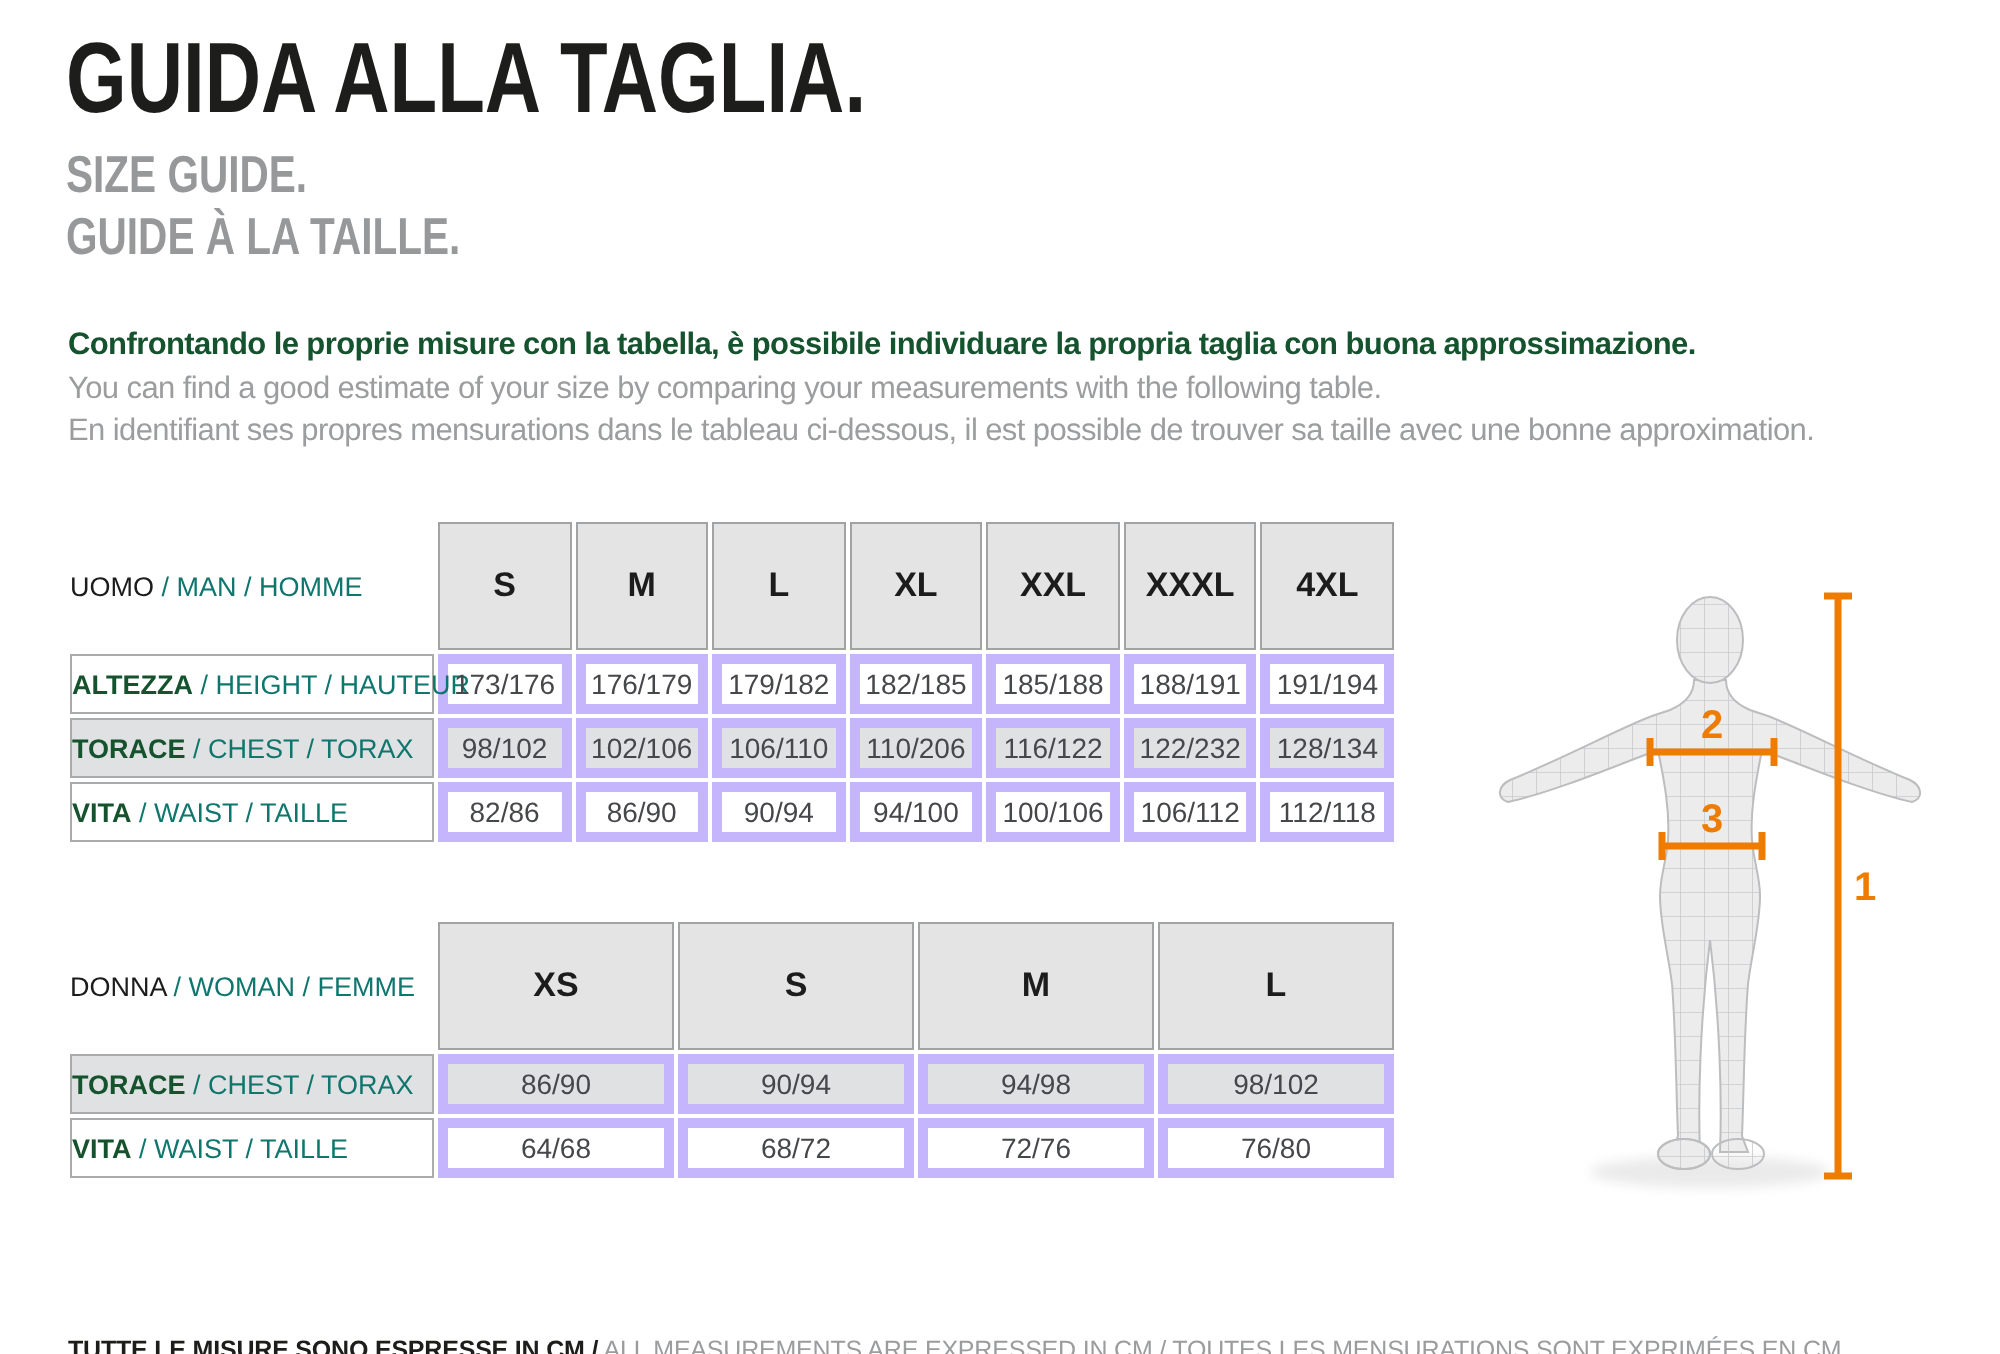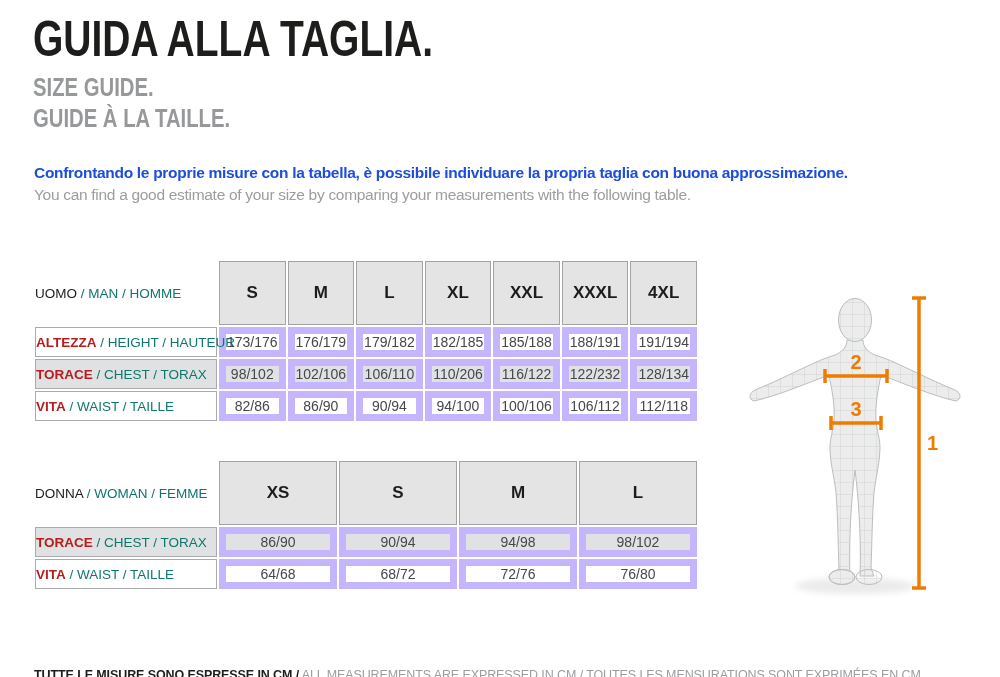--- a/index.html
+++ b/index.html
@@ -13,21 +13,21 @@
   #page-title{
     left:33px;top:10px;margin:0;font-size:50px;font-weight:bold;color:#1d1d1b;
     letter-spacing:0px;white-space:nowrap;transform:scaleX(0.78);transform-origin:0 0;
   }
   #subtitles{left:33px;top:72px;transform:scaleX(0.78);transform-origin:0 0;}
   .subtitle-line{font-size:26px;font-weight:bold;color:#97989a;line-height:31px;white-space:nowrap;}
 
   
   #intro{left:34px;top:162px;}
   .intro-line{font-size:15.5px;line-height:21.5px;letter-spacing:-0.3px;white-space:nowrap;}
-  .intro-it{color:#1d4ed8;font-weight:bold;}
+  .intro-it{color:#14532d;font-weight:bold;}
   .intro-en,.intro-fr{color:#9c9d9f;}
 
   
   .size-table{
     position:absolute;border-collapse:separate;border-spacing:2px;table-layout:fixed;
   }
   #men-table{left:33px;top:259px;width:666px;}
   #women-table{left:33px;top:459px;width:666px;}
   .size-table th,.size-table td{box-sizing:border-box;padding:0;}
   .corner-th{
@@ -36,25 +36,25 @@
   }
   .size-th{
     height:64px;background:#e4e4e5;border:1px solid #a2a3a5;
     font-size:17px;font-weight:bold;color:#1c1c1c;text-align:center;vertical-align:middle;
   }
   .row-th{
     height:30px;background:#ffffff;border:1px solid #aaabad;text-align:left;
     vertical-align:middle;padding-left:6px;font-weight:normal;font-size:13.5px;white-space:nowrap;
   }
   .val-td{
-    height:18px;background:#ffffff;border:7px solid #c4b5fd;text-align:center;
+    height:18px;background:#ffffff;border:5px solid #c4b5fd;text-align:center;
     vertical-align:middle;font-size:14px;color:#46474b;
   }
   tr.alt .row-th,tr.alt .val-td{background:#e0e1e2;margin-top:48px;}
-  .lbl-primary{color:#b91c1c;font-weight:bold;}
+  .lbl-primary{color:#14532d;font-weight:bold;}
   .ttl-primary{color:#1c1c1c;font-weight:normal;}
   .lbl-muted{color:#0f766e;}
 
   
   #footer-note{left:34px;top:668px;font-size:12.5px;letter-spacing:-0.1px;white-space:nowrap;}
   .footer-bold{color:#1d1d1b;font-weight:bold;}
   .footer-rest{color:#9b9c9e;}
 
   
   #figure-wrap{left:720px;top:278px;width:270px;height:340px;}
@@ -65,20 +65,21 @@
 <h1 id="page-title" class="abs">GUIDA ALLA TAGLIA.</h1>
 
 <div id="subtitles" class="abs">
   <div class="subtitle-line">SIZE GUIDE.</div>
   <div class="subtitle-line">GUIDE À LA TAILLE.</div>
 </div>
 
 <div id="intro" class="abs">
   <div class="intro-line intro-it">Confrontando le proprie misure con la tabella, è possibile individuare la propria taglia con buona approssimazione.</div>
   <div class="intro-line intro-en">You can find a good estimate of your size by comparing your measurements with the following table.</div>
+  <div class="intro-line intro-fr">En identifiant ses propres mensurations dans le tableau ci-dessous, il est possible de trouver sa taille avec une bonne approximation.</div>
 </div>
 
 <table id="men-table" class="size-table">
   <colgroup>
       <col style="width:182px">
       <col>
       <col>
       <col>
       <col>
       <col>

